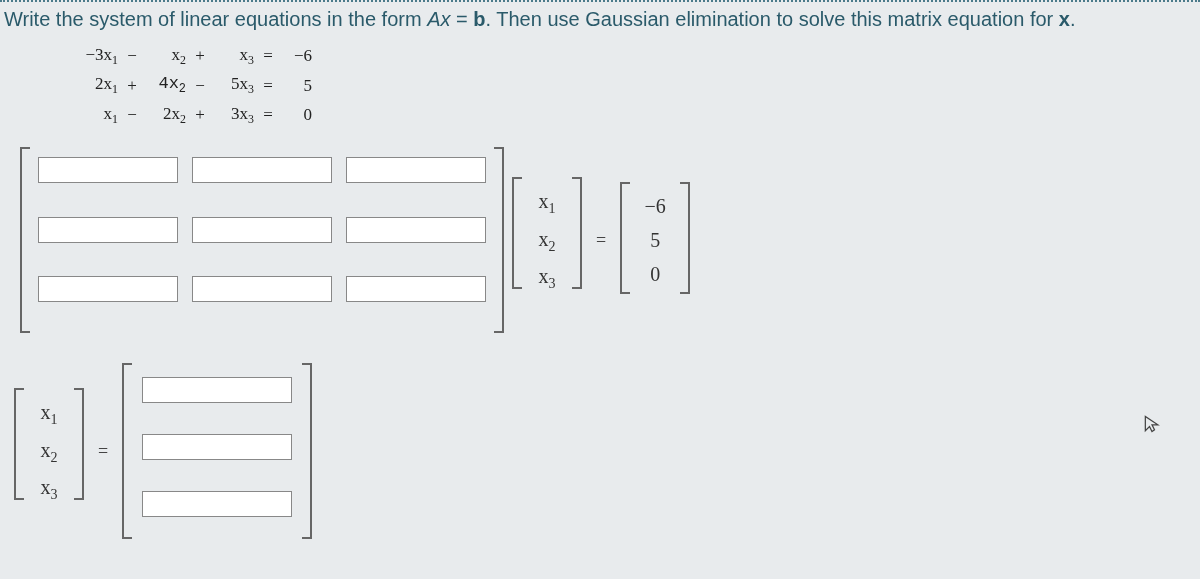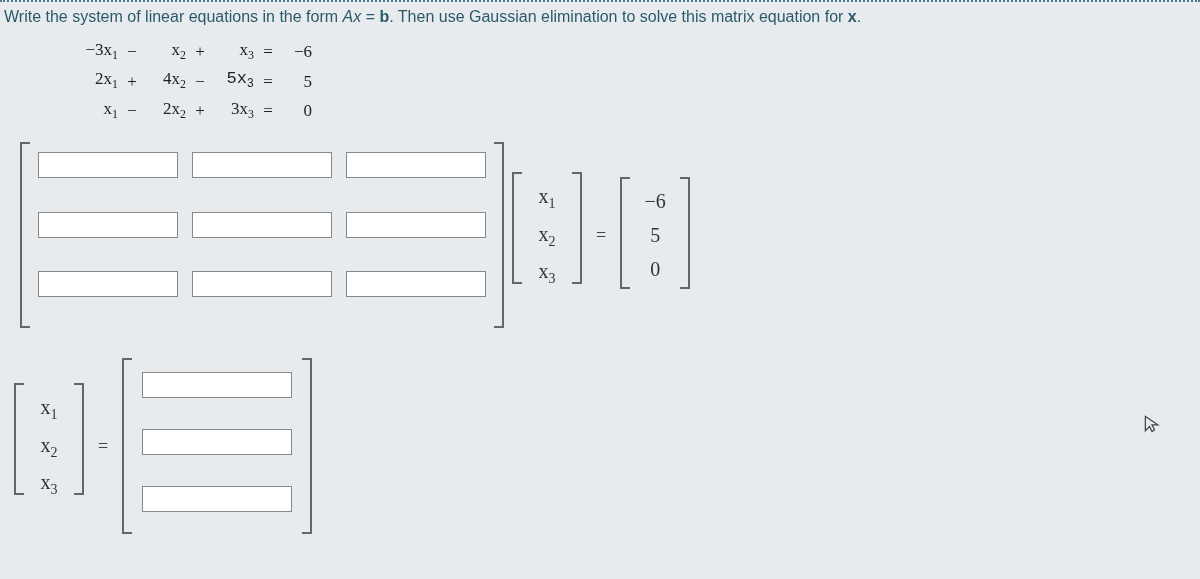--- a/index.html
+++ b/index.html
@@ -14,32 +14,32 @@
     position: relative;
   }
   .dotted-border {
     border-top: 2px dotted #4a7a8a;
     width: 100%;
     height: 0;
   }
   .instruction {
     padding: 6px 4px 10px 4px;
     color: #2a5a6a;
-    font-size: 16px;
+    font-size: 20px;
   }
   .instruction .italic { font-style: italic; }
   .instruction .bold { font-weight: bold; }
   .equations-block {
     margin-left: 70px;
     color: #222;
     font-size: 17px;
     line-height: 1.6;
     font-family: 'Times New Roman', serif;
   }
-  .equations-block > div { display:flex; align-items:flex-end; }
+  .equations-block > div { display:flex; align-items:center; }
   .equations-block .col { display:inline-block; text-align:center; }
   .sub { font-size: 0.7em; vertical-align: sub; }
   .matrix-eq-area {
     margin-top: 18px;
     margin-left: 18px;
     display: flex;
     align-items: center;
   }
   .big-bracket-left, .big-bracket-right {
     width: 14px;
@@ -119,23 +119,23 @@
     <span class="col" style="width:28px;"> − </span>
     <span class="col" style="width:40px;text-align:right;"><span>x</span><span class="sub">2</span></span>
     <span class="col" style="width:28px;"> + </span>
     <span class="col" style="width:40px;text-align:right;"><span>x</span><span class="sub">3</span></span>
     <span class="col" style="width:28px;"> = </span>
     <span class="col" style="width:30px;text-align:right;">−6</span>
   </div>
   <div>
     <span class="col" style="width:48px;text-align:right;"><span>2x</span><span class="sub">1</span></span>
     <span class="col" style="width:28px;"> + </span>
-    <span class="col" style="width:40px;text-align:right;"><span>4x</span><span class="sub">2</span></span>
+    <span class="col" style="width:40px;text-align:right;font-family:Liberation Mono, monospace;"><span>4x</span><span class="sub">2</span></span>
     <span class="col" style="width:28px;"> − </span>
-    <span class="col" style="width:40px;text-align:right;font-family:Liberation Mono, monospace;"><span>5x</span><span class="sub">3</span></span>
+    <span class="col" style="width:40px;text-align:right;"><span>5x</span><span class="sub">3</span></span>
     <span class="col" style="width:28px;"> = </span>
     <span class="col" style="width:30px;text-align:right;">5</span>
   </div>
   <div>
     <span class="col" style="width:48px;text-align:right;"><span>x</span><span class="sub">1</span></span>
     <span class="col" style="width:28px;"> − </span>
     <span class="col" style="width:40px;text-align:right;"><span>2x</span><span class="sub">2</span></span>
     <span class="col" style="width:28px;"> + </span>
     <span class="col" style="width:40px;text-align:right;font-family:Liberation Serif, serif;"><span>3x</span><span class="sub">3</span></span>
     <span class="col" style="width:28px;"> = </span>

